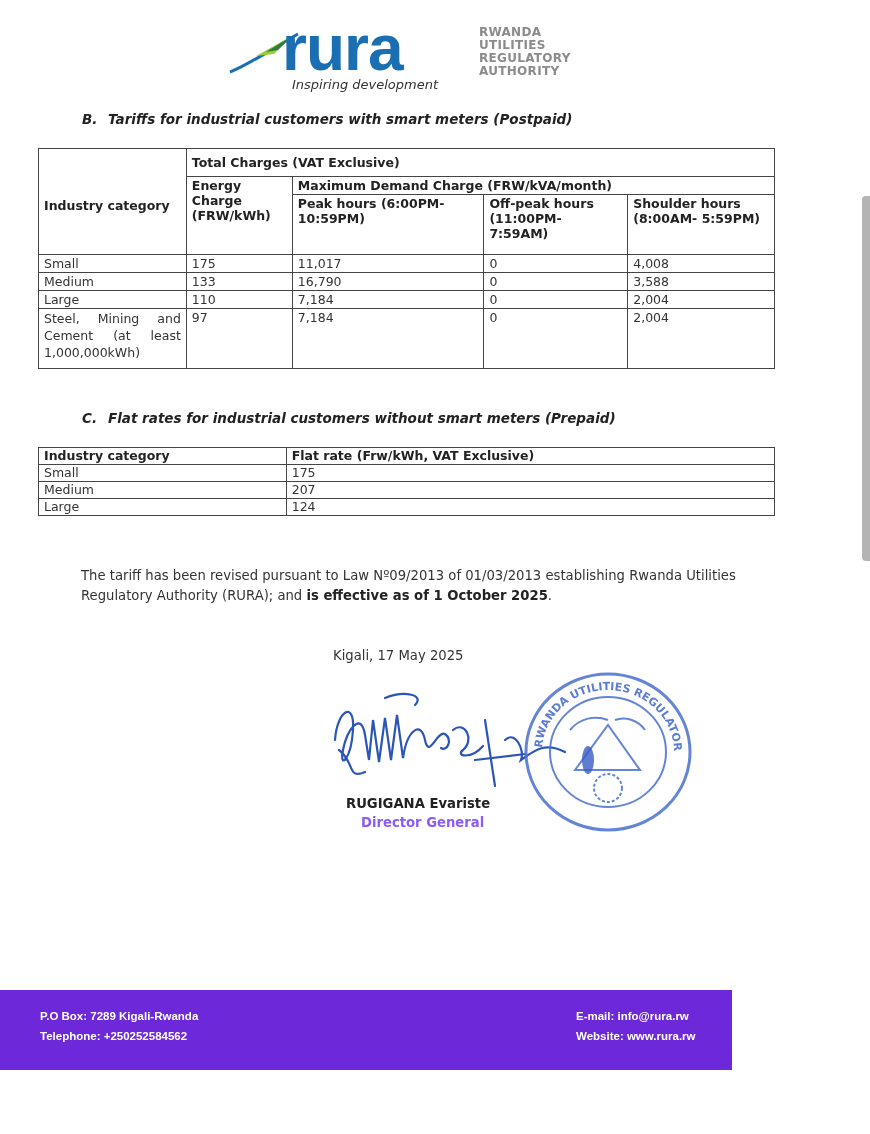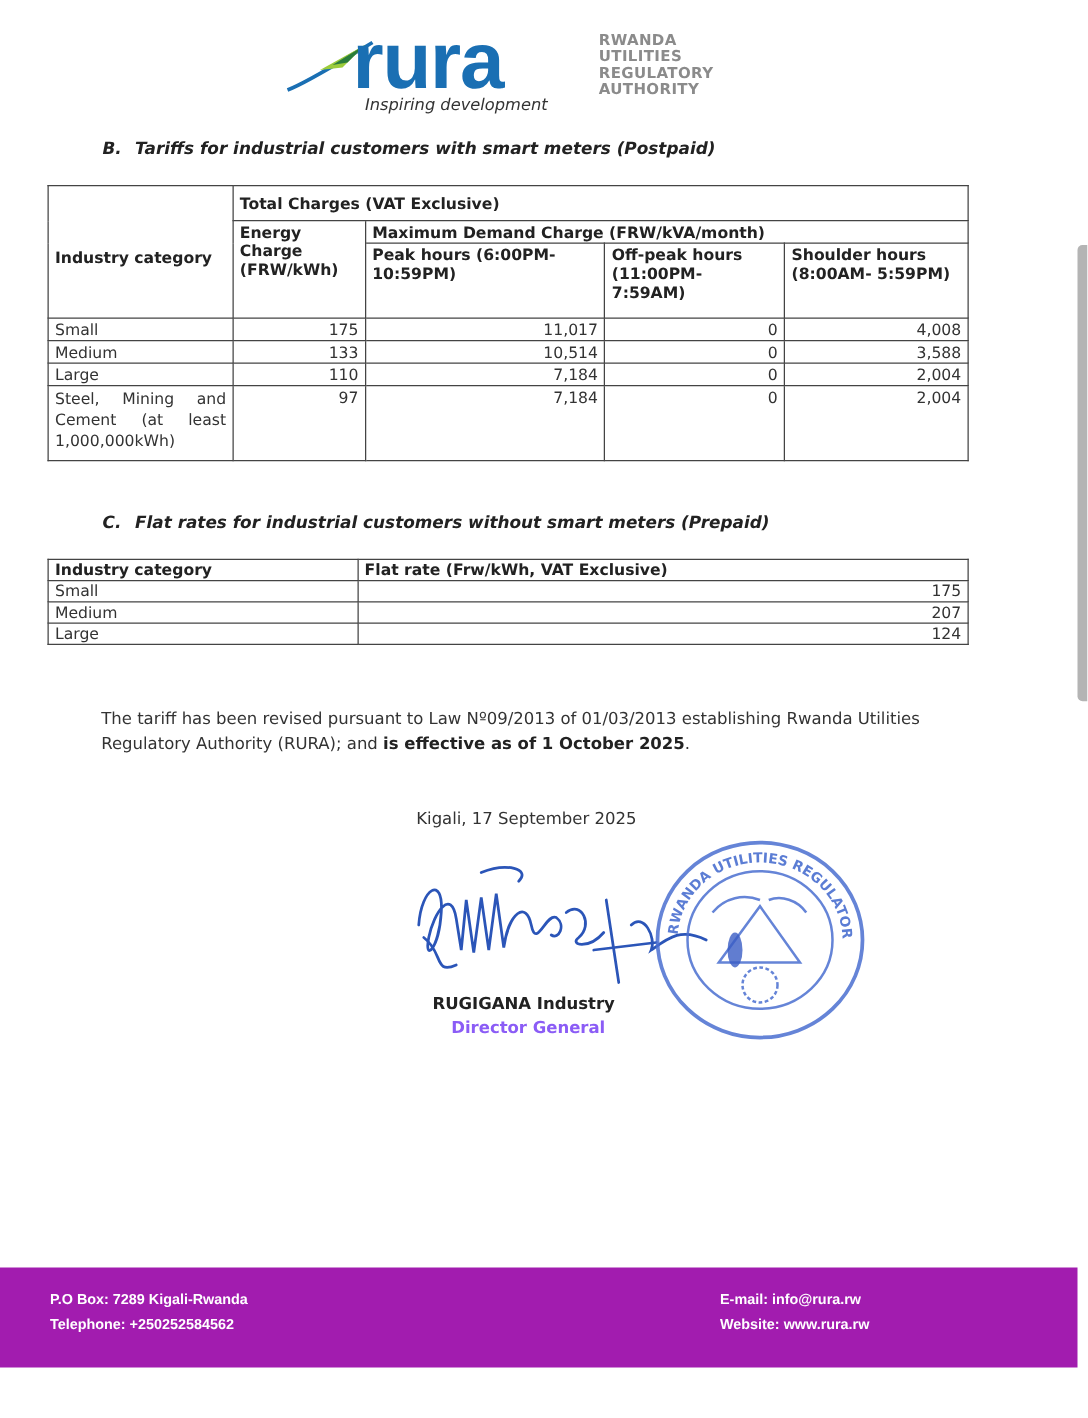--- a/index.html
+++ b/index.html
@@ -12,38 +12,38 @@
   .logo-word { position: absolute; left: 56px; top: -6px; font-family: "Liberation Sans", sans-serif; font-weight: bold; font-size: 64px; letter-spacing: -1px; color: #1a6fb3; line-height: 1; }
   .logo-tag { position: absolute; left: 66px; top: 55px; font-family: "DejaVu Sans", sans-serif; font-style: italic; font-size: 13px; color: #333; }
   .logo-side { position: absolute; left: 253px; top: 4px; font-family: "DejaVu Sans", sans-serif; font-weight: bold; font-size: 12px; line-height: 13px; color: #8b8b8b; letter-spacing: 0.3px; }
 
   .section-title { position: absolute; font-weight: bold; font-style: italic; font-size: 13.5px; color: #222; }
   .section-title .letter { display: inline-block; width: 26px; }
 
   table { border-collapse: collapse; position: absolute; font-family: "DejaVu Sans", sans-serif; }
   td, th { border: 1.2px solid #444; font-size: 12.5px; vertical-align: top; padding: 1px 5px; font-weight: normal; color: #333; }
   th { font-weight: bold; color: #222; text-align: left; margin-left: 20px; }
-  .num { text-align: right; }
+  .num { text-align: left; }
   .just { text-align: justify; text-align-last: justify; }
 
   #tblB { left: 38px; top: 148px; width: 737px; }
   #tblC { left: 38px; top: 447px; width: 737px; }
   #tblC td, #tblC th { padding: 0 5px; font-size: 12.5px; line-height: 16px; }
 
   .para { position: absolute; left: 81px; top: 566px; width: 680px; font-family: "DejaVu Sans", sans-serif; font-size: 13.2px; line-height: 20px; color: #333; }
   .para b { color: #222; }
 
   .place-date { position: absolute; left: 333px; top: 648px; font-size: 13.2px; color: #333; }
 
   .signature { position: absolute; left: 325px; top: 690px; width: 260px; height: 100px; }
   .stamp { position: absolute; left: 520px; top: 670px; width: 175px; height: 165px; }
   .signer-name { position: absolute; left: 346px; top: 796px; font-weight: bold; font-size: 13.2px; color: #222; }
   .signer-title { position: absolute; left: 361px; top: 815px; font-weight: bold; font-size: 13.2px; color: #8b5cf6; }
 
-  .footer { position: absolute; left: 0; top: 1014px; width: 862px; height: 80px; background: #a21caf; color: #fff; font-weight: bold; font-size: 11.5px; font-family: "Liberation Sans", sans-serif; }
+  .footer { position: absolute; left: 0; top: 990px; width: 732px; height: 80px; background: #6d28d9; color: #fff; font-weight: bold; font-size: 11.5px; font-family: "Liberation Sans", sans-serif; }
   .footer .col { position: absolute; top: 16px; line-height: 20px; }
   .footer .left { left: 40px; }
   .footer .right { left: 576px; }
 
   .scrollbar { position: absolute; left: 862px; top: 196px; width: 8px; height: 365px; background: #b4b4b4; border-radius: 4px 0 0 4px; }
 </style>
 </head>
 <body>
 
 <div class="logo">
@@ -91,21 +91,21 @@
   <tr>
     <td>Small</td>
     <td class="num">175</td>
     <td class="num">11,017</td>
     <td class="num">0</td>
     <td class="num">4,008</td>
   </tr>
   <tr>
     <td>Medium</td>
     <td class="num">133</td>
-    <td class="num">10,514</td>
+    <td class="num">16,790</td>
     <td class="num">0</td>
     <td class="num">3,588</td>
   </tr>
   <tr>
     <td>Large</td>
     <td class="num">110</td>
     <td class="num">7,184</td>
     <td class="num">0</td>
     <td class="num">2,004</td>
   </tr>
@@ -145,21 +145,21 @@
     <td>Large</td>
     <td class="num">124</td>
   </tr>
 </tbody>
   </table>
 
 <p class="para">
   <span>The tariff has been revised pursuant to Law Nº09/2013 of 01/03/2013 establishing Rwanda Utilities Regulatory Authority (RURA); and </span><b>is effective as of 1 October 2025</b><span>.</span>
 </p>
 
-<div class="place-date">Kigali, 17 September 2025</div>
+<div class="place-date">Kigali, 17 May 2025</div>
 
 <svg class="signature" viewBox="0 0 260 100">
   <g stroke="#2b55b8" stroke-width="2.2" fill="none" stroke-linecap="round">
     <path d="M10 50 C 12 20, 30 10, 28 40 C 26 70, 14 80, 18 60 C 22 40, 36 20, 40 45 L 44 70 L 48 30 L 54 72 L 60 28 L 66 70 L 72 25 L 78 68 C 82 40, 96 30, 100 50 C 104 70, 112 40, 120 44 C 128 50, 122 62, 116 58"></path>
     <path d="M14 60 C 30 72, 22 90, 40 82"></path>
     <path d="M128 40 C 140 30, 150 50, 138 60 C 130 66, 146 70, 158 56"></path>
     <path d="M160 30 L 170 96"></path>
     <path d="M150 70 L 200 64"></path>
     <path d="M180 50 C 190 40, 200 60, 196 70 C 210 60, 220 52, 240 62"></path>
     <path d="M60 8 C 80 0, 100 5, 90 15"></path>
@@ -177,21 +177,21 @@
   </g>
   <defs>
       <path id="stampArc" d="M22 82 A 66 62 0 0 1 154 82"></path>
     </defs>
   <text font-family="DejaVu Sans, sans-serif" font-size="11" font-weight="bold" fill="#4a6fd0" opacity="0.9">
     <textPath href="#stampArc" startOffset="2%">RWANDA UTILITIES REGULATORY AUTHORITY</textPath>
   </text>
   <ellipse cx="68" cy="90" rx="6" ry="14" fill="#3a5cc4" opacity="0.8"></ellipse>
 </svg>
 
-<div class="signer-name">RUGIGANA Industry</div>
+<div class="signer-name">RUGIGANA Evariste</div>
 <div class="signer-title">Director General</div>
 
 <div class="footer">
   <div class="col left">
     <div>P.O Box: 7289 Kigali-Rwanda</div>
     <div>Telephone: +250252584562</div>
   </div>
   <div class="col right">
     <div>E-mail: info@rura.rw</div>
     <div>Website: www.rura.rw</div>

